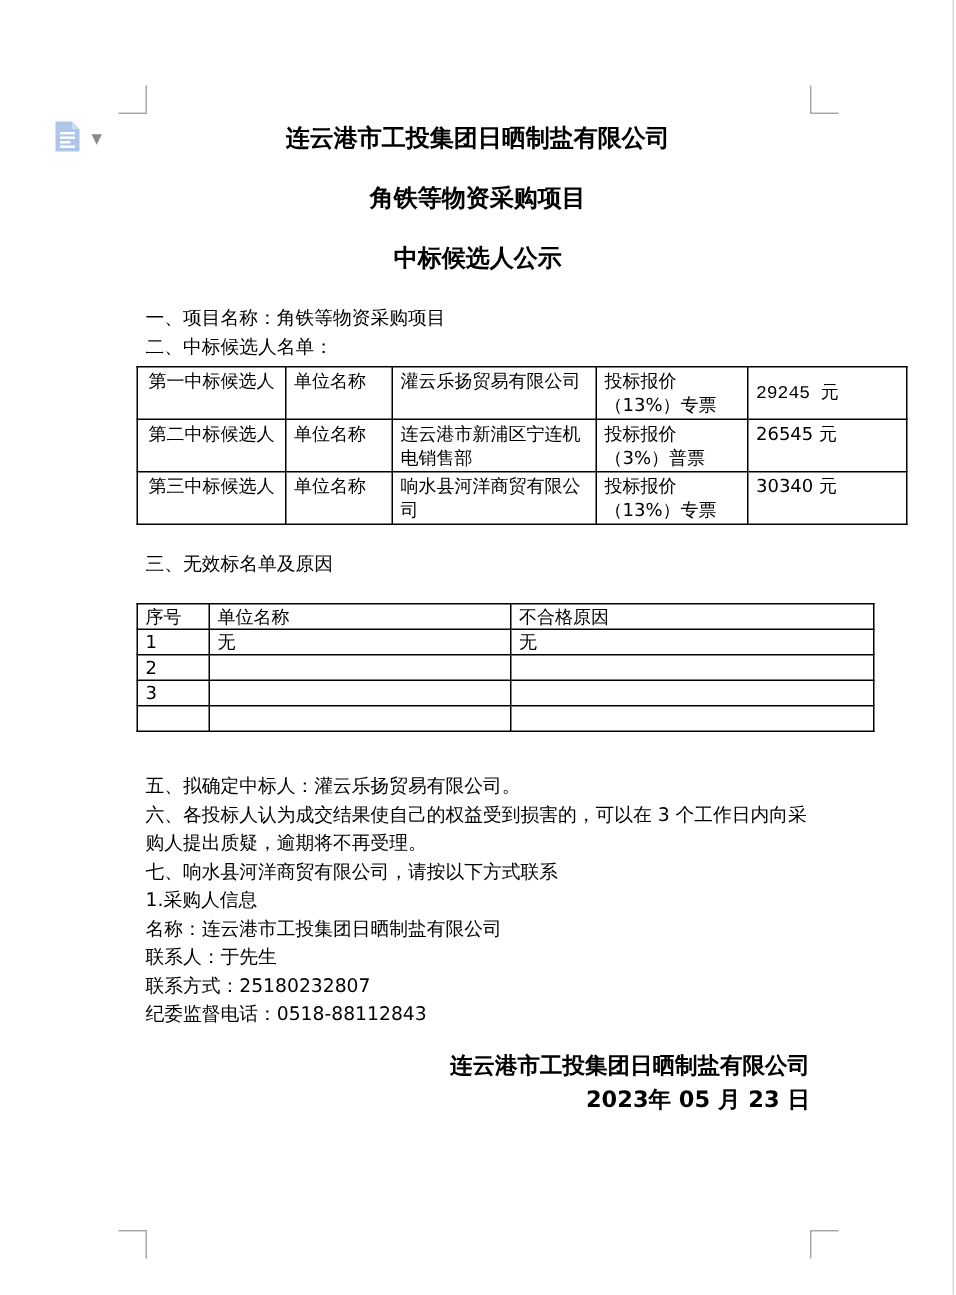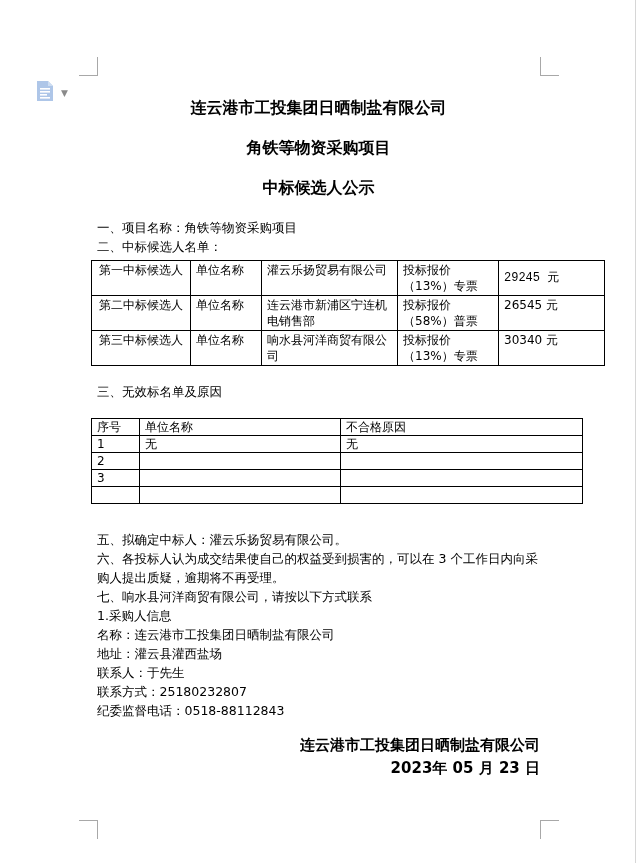--- a/index.html
+++ b/index.html
@@ -17,21 +17,21 @@
   .crop.tl { left:79px;  top:57px;  border-right-width:1px; border-bottom-width:1px; }
   .crop.tr { left:540px; top:57px;  border-left-width:1px;  border-bottom-width:1px; }
   .crop.bl { left:79px;  top:820px; border-right-width:1px; border-top-width:1px; }
   .crop.br { left:540px; top:820px; border-left-width:1px;  border-top-width:1px; }
 
   
   .paste-btn { position:absolute; left:36px; top:80px; width:46px; height:26px;
     display:flex; align-items:center; gap:7px; }
   .paste-btn .arrow { font-size:9px; color:#8a8a8a; line-height:1; }
 
-  .content { position:absolute; left:97px; top:92px; width:443px; }
+  .content { position:absolute; left:97px; top:76px; width:443px; }
 
   .doc-title { font-size:16px; font-weight:bold; text-align:center; line-height:20px; margin:0 0 20px 0; }
   .doc-title.first { margin-top:6px; }
 
   .para { font-size:12.5px; line-height:19px; margin:0; }
   .blk-items { margin-top:8px; }
   .sec3 { margin-top:16px; }
   .blk-body { margin-top:26px; }
 
   table { border-collapse:collapse; table-layout:fixed; width:458px; margin-left:-6px; }
@@ -92,21 +92,21 @@
         <td class="c1">第一中标候选人</td>
         <td class="c2">单位名称</td>
         <td class="c3">灌云乐扬贸易有限公司</td>
         <td class="c4">投标报价（13%）专票</td>
         <td class="c5">29245 元</td>
       </tr>
       <tr>
         <td class="c1">第二中标候选人</td>
         <td class="c2">单位名称</td>
         <td class="c3">连云港市新浦区宁连机电销售部</td>
-        <td class="c4">投标报价（58%）普票</td>
+        <td class="c4">投标报价（3%）普票</td>
         <td class="c5">26545 元</td>
       </tr>
       <tr>
         <td class="c1">第三中标候选人</td>
         <td class="c2">单位名称</td>
         <td class="c3">响水县河洋商贸有限公司</td>
         <td class="c4">投标报价（13%）专票</td>
         <td class="c5">30340 元</td>
       </tr>
     </tbody>
@@ -143,21 +143,20 @@
       </tr>
     </tbody>
   </table>
 
   <div class="blk-body">
     <p class="para">五、拟确定中标人：灌云乐扬贸易有限公司。</p>
     <p class="para">六、各投标人认为成交结果使自己的权益受到损害的，可以在 3 个工作日内向采购人提出质疑，逾期将不再受理。</p>
     <p class="para">七、响水县河洋商贸有限公司，请按以下方式联系</p>
     <p class="para">1.采购人信息</p>
     <p class="para">名称：连云港市工投集团日晒制盐有限公司</p>
-    <p class="para">地址：灌云县灌西盐场</p>
     <p class="para">联系人：于先生</p>
     <p class="para">联系方式：25180232807</p>
     <p class="para">纪委监督电话：0518-88112843</p>
   </div>
 
   <div class="signature">
     <p>连云港市工投集团日晒制盐有限公司</p>
     <p>2023年 05 月 23 日</p>
   </div>
 

